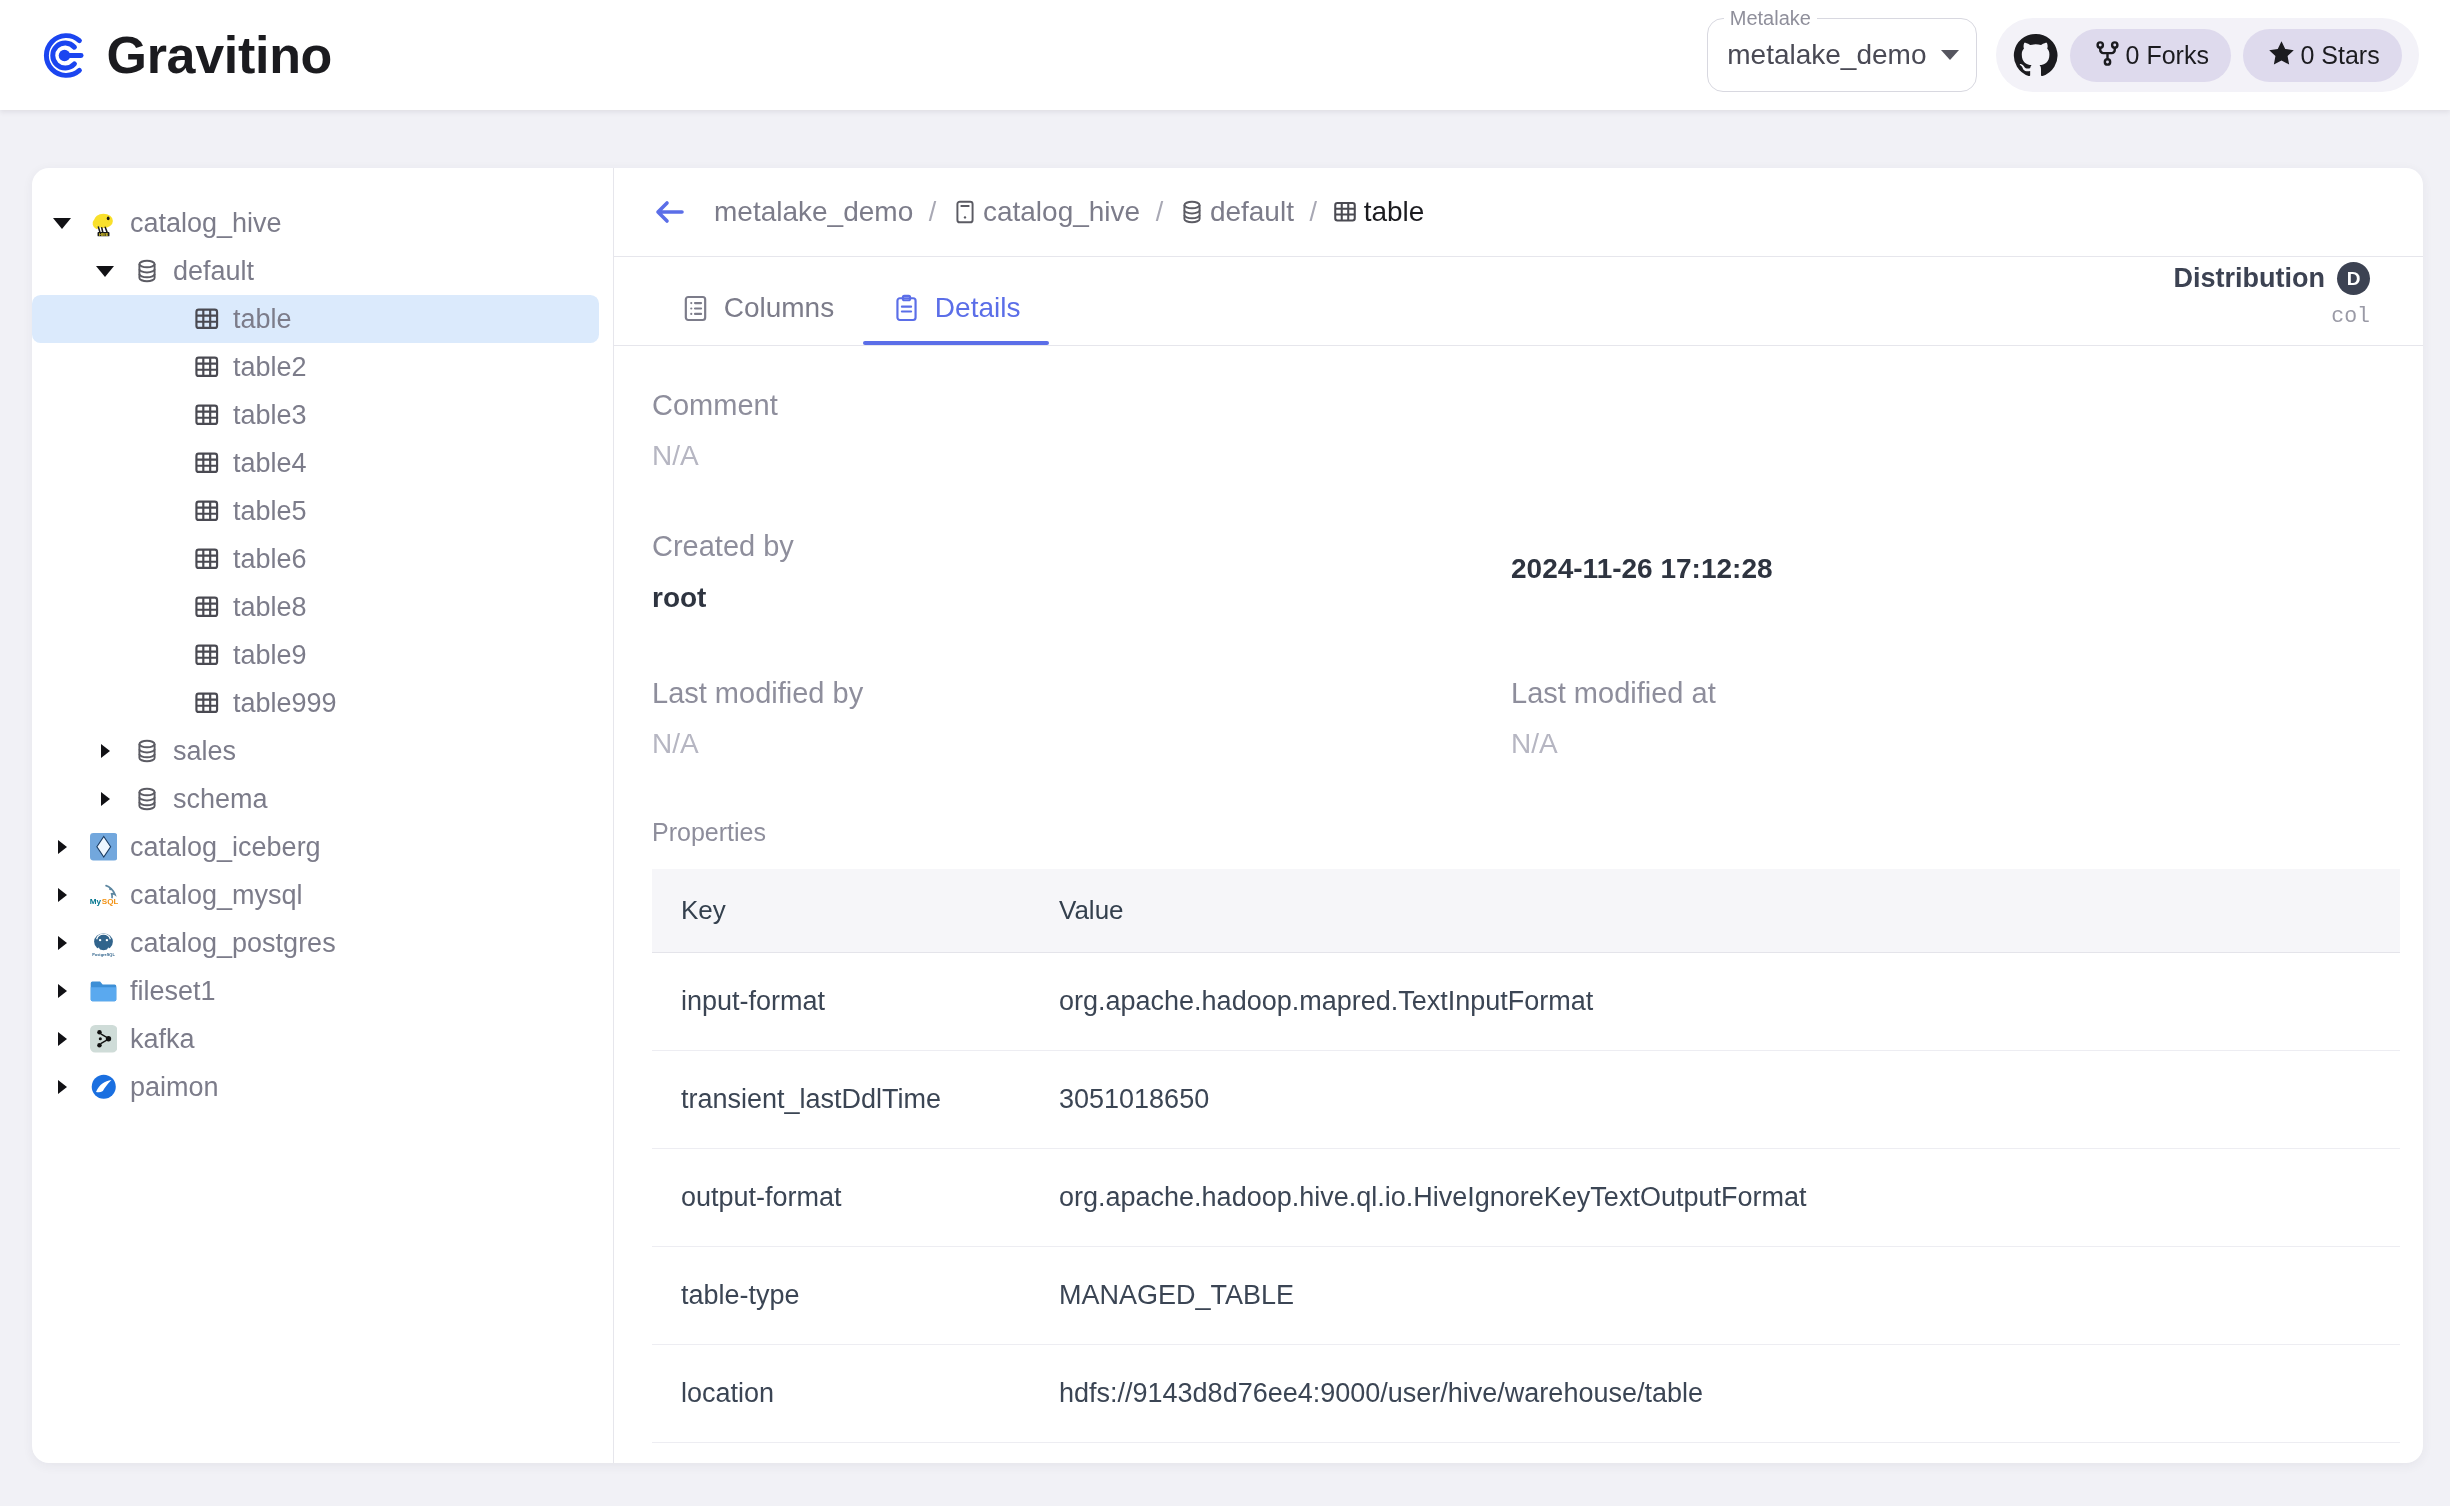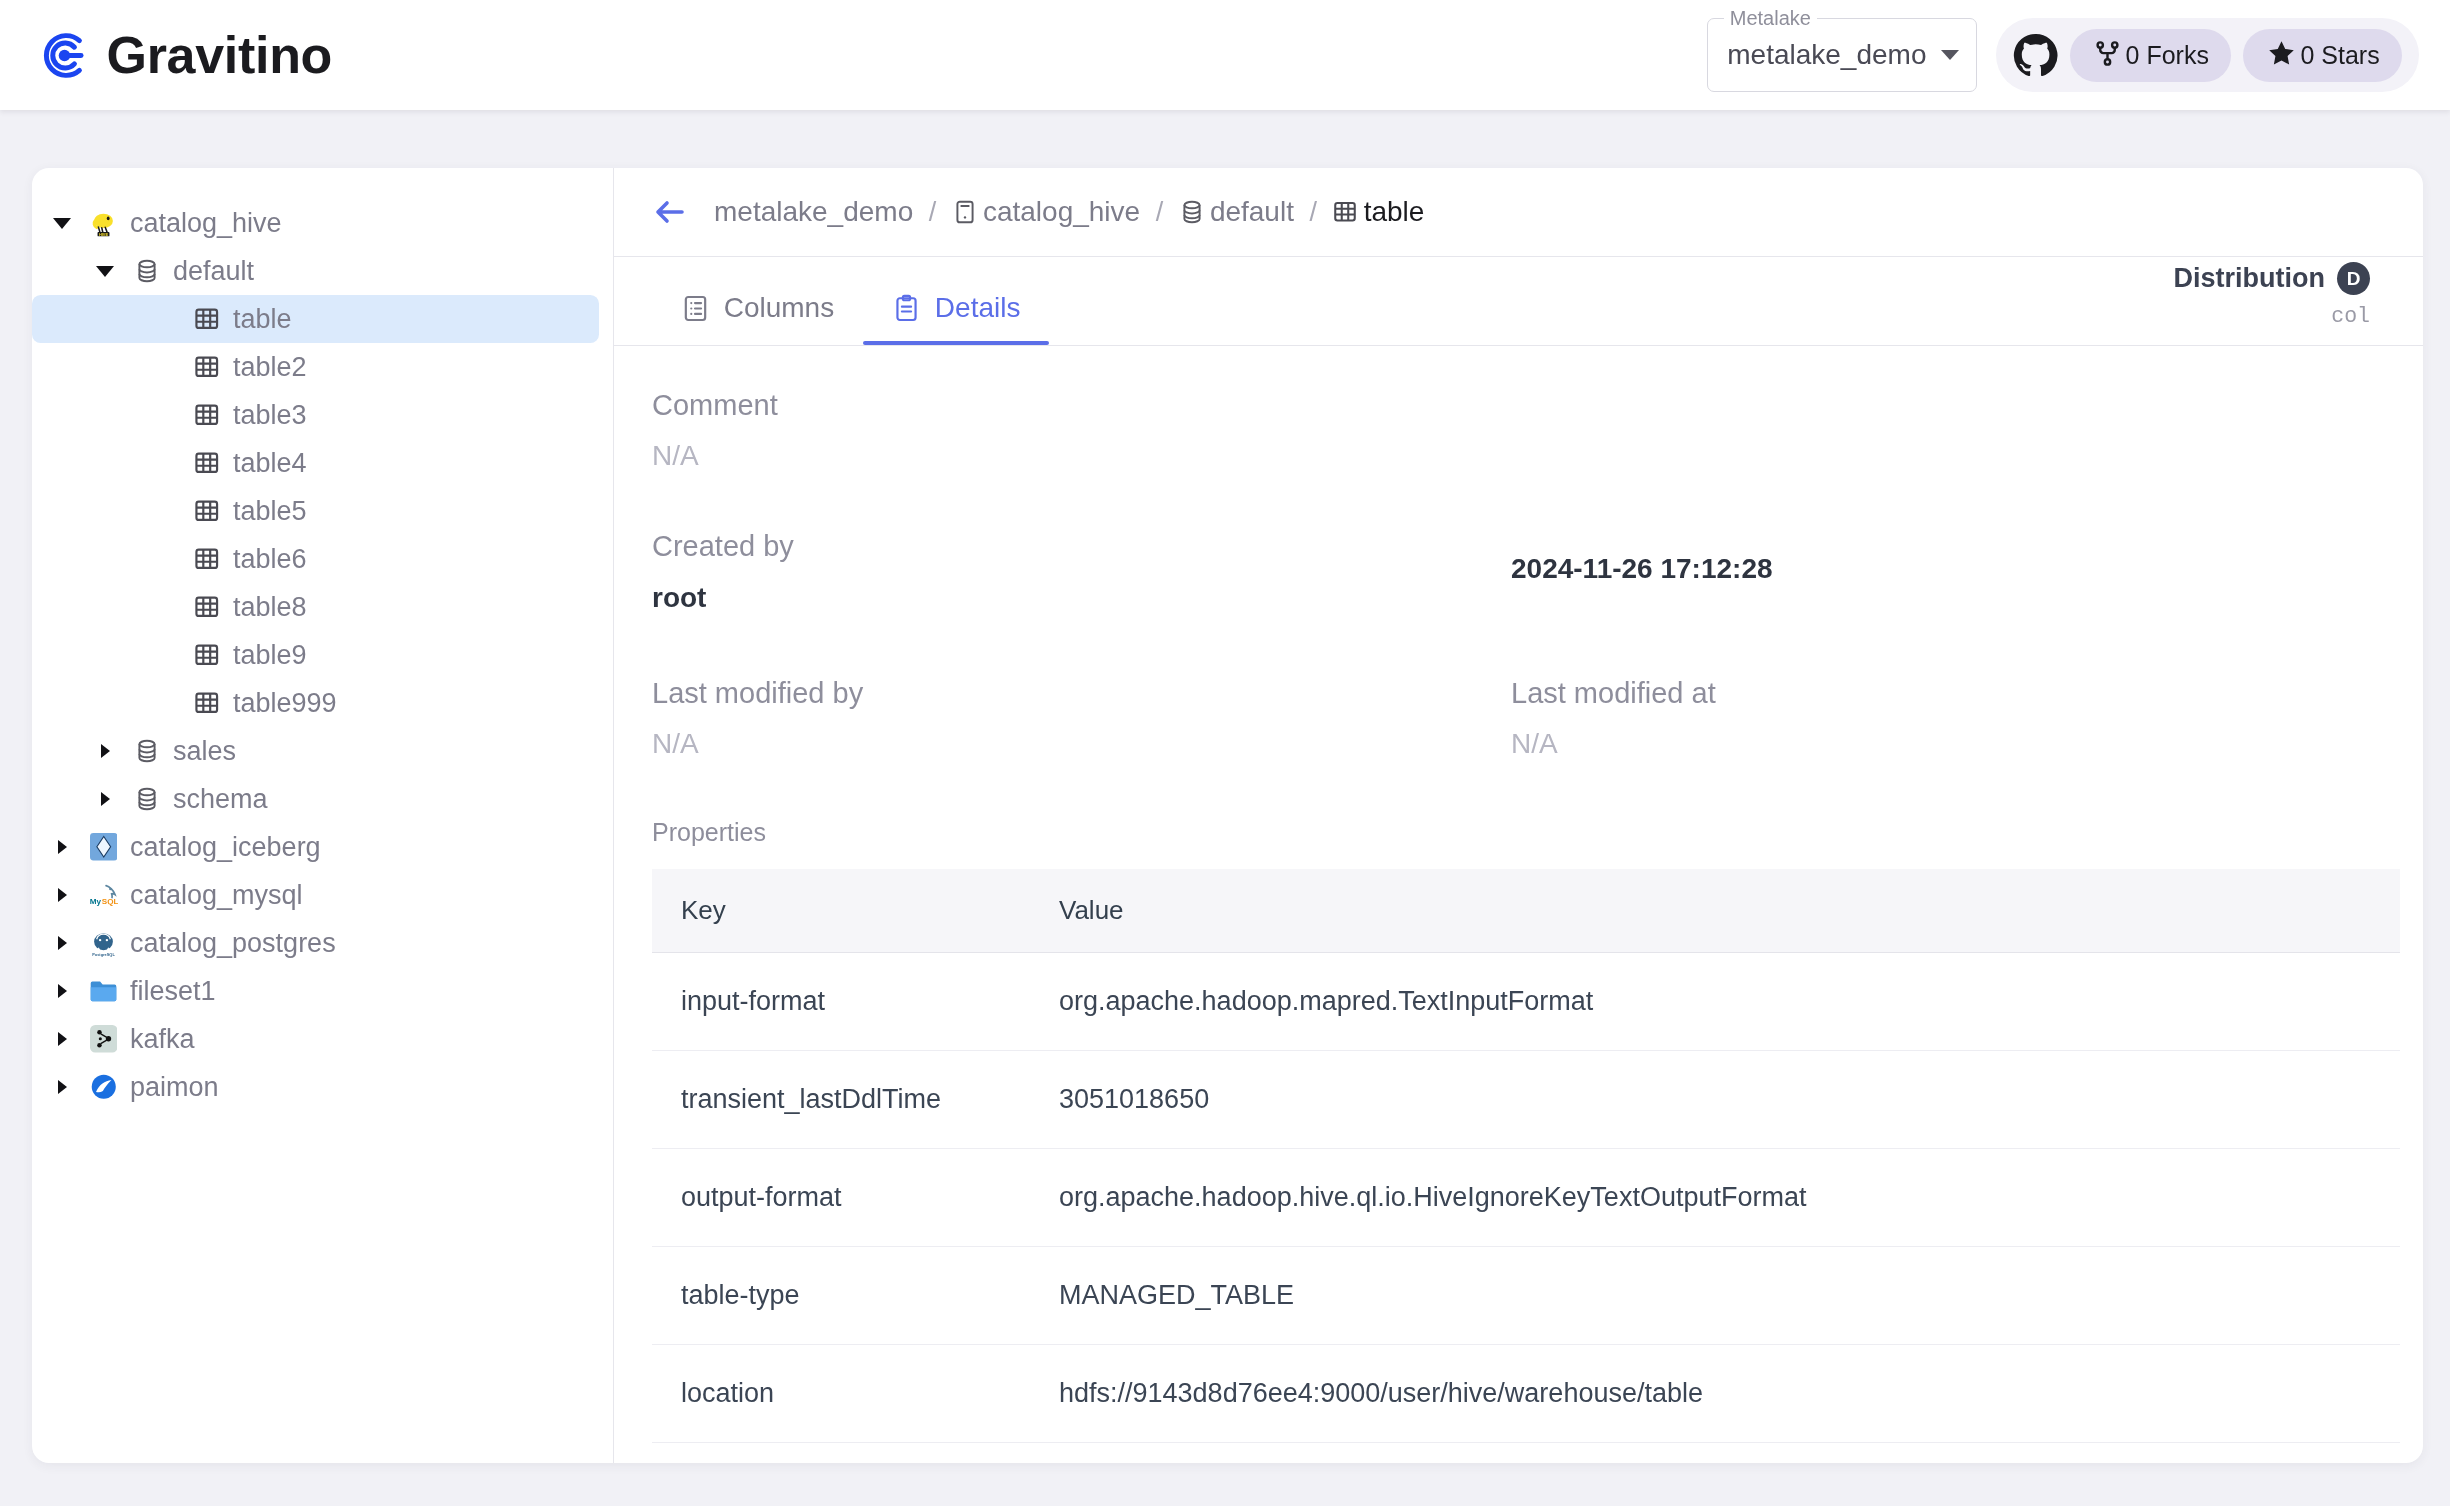--- a/index.html
+++ b/index.html
@@ -29,21 +29,21 @@
   .appbar-right {
     margin-left: auto; margin-right: 31px;
     display: flex; align-items: center; gap: 19px;
   }
 
   
   .metalake-select {
     position: relative;
     width: 270px; height: 74px;
     border: 1.4px solid #d8d8e0;
-    border-radius: 7px;
+    border-radius: 16px;
     display: flex; align-items: center;
     padding: 0 19px;
   }
   .metalake-legend {
     position: absolute; top: -11.2px; left: 15.5px;
     background: #ffffff; padding: 0 6px;
     font-size: 20px; color: #8f8f9b; line-height: 1;
   }
   .metalake-value {
     font-size: 28px; color: #4a4a55; font-weight: 400;

